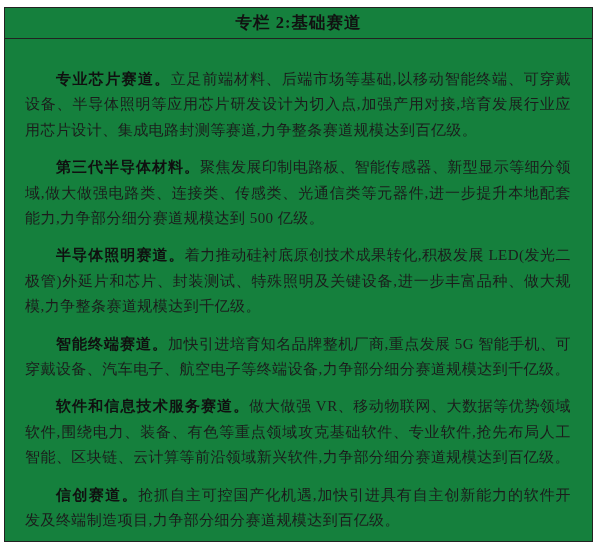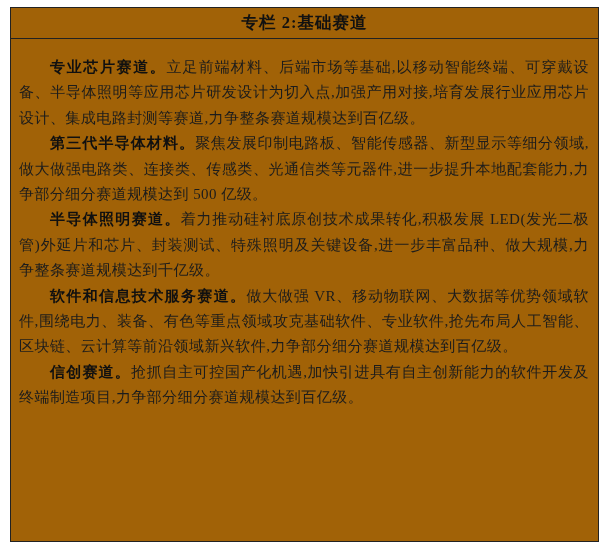--- a/index.html
+++ b/index.html
@@ -10,44 +10,44 @@
     width: 610px;
     height: 552px;
     background: #ffffff;
     font-family: "Liberation Serif", "DejaVu Serif", serif;
     color: #1a1a1a;
     position: relative;
     overflow: hidden;
   }
   .panel {
     position: absolute;
-    left: 10px;
+    left: 4px;
     top: 7px;
     width: 587px;
     height: 533px;
     border: 1.5px solid #222222;
-    background: #a16207;
+    background: #15803d;
     box-sizing: content-box;
   }
   .panel-title {
     height: 30px;
     border-bottom: 1.5px solid #222222;
     display: flex;
     align-items: center;
     justify-content: center;
     font-weight: bold;
     font-size: 16.5px;
     letter-spacing: 1px;
     color: #111111;
   }
   .panel-body {
     padding: 16px 9px 0 8px;
   }
   .para {
-    margin: 0;
+    margin: 12px;
     font-size: 15px;
     line-height: 25.4px;
     text-align: justify;
     text-justify: inter-character;
     text-indent: 31px;
     letter-spacing: 0.45px;
     color: #1c1c1c;
   }
   .para b.lead {
     font-weight: bold;
@@ -57,16 +57,17 @@
 </style>
 </head>
 <body>
 
 <div class="panel">
   <div class="panel-title">专栏 2:基础赛道</div>
   <div class="panel-body">
       <p class="para"><b class="lead">专业芯片赛道。</b><span>立足前端材料、后端市场等基础,以移动智能终端、可穿戴设备、半导体照明等应用芯片研发设计为切入点,加强产用对接,培育发展行业应用芯片设计、集成电路封测等赛道,力争整条赛道规模达到百亿级。</span></p>
       <p class="para"><b class="lead">第三代半导体材料。</b><span>聚焦发展印制电路板、智能传感器、新型显示等细分领域,做大做强电路类、连接类、传感类、光通信类等元器件,进一步提升本地配套能力,力争部分细分赛道规模达到 500 亿级。</span></p>
       <p class="para"><b class="lead">半导体照明赛道。</b><span>着力推动硅衬底原创技术成果转化,积极发展 LED(发光二极管)外延片和芯片、封装测试、特殊照明及关键设备,进一步丰富品种、做大规模,力争整条赛道规模达到千亿级。</span></p>
+      <p class="para"><b class="lead">智能终端赛道。</b><span>加快引进培育知名品牌整机厂商,重点发展 5G 智能手机、可穿戴设备、汽车电子、航空电子等终端设备,力争部分细分赛道规模达到千亿级。</span></p>
       <p class="para"><b class="lead">软件和信息技术服务赛道。</b><span>做大做强 VR、移动物联网、大数据等优势领域软件,围绕电力、装备、有色等重点领域攻克基础软件、专业软件,抢先布局人工智能、区块链、云计算等前沿领域新兴软件,力争部分细分赛道规模达到百亿级。</span></p>
       <p class="para"><b class="lead">信创赛道。</b><span>抢抓自主可控国产化机遇,加快引进具有自主创新能力的软件开发及终端制造项目,力争部分细分赛道规模达到百亿级。</span></p>
     </div>
 </div>
 
 </body></html>

